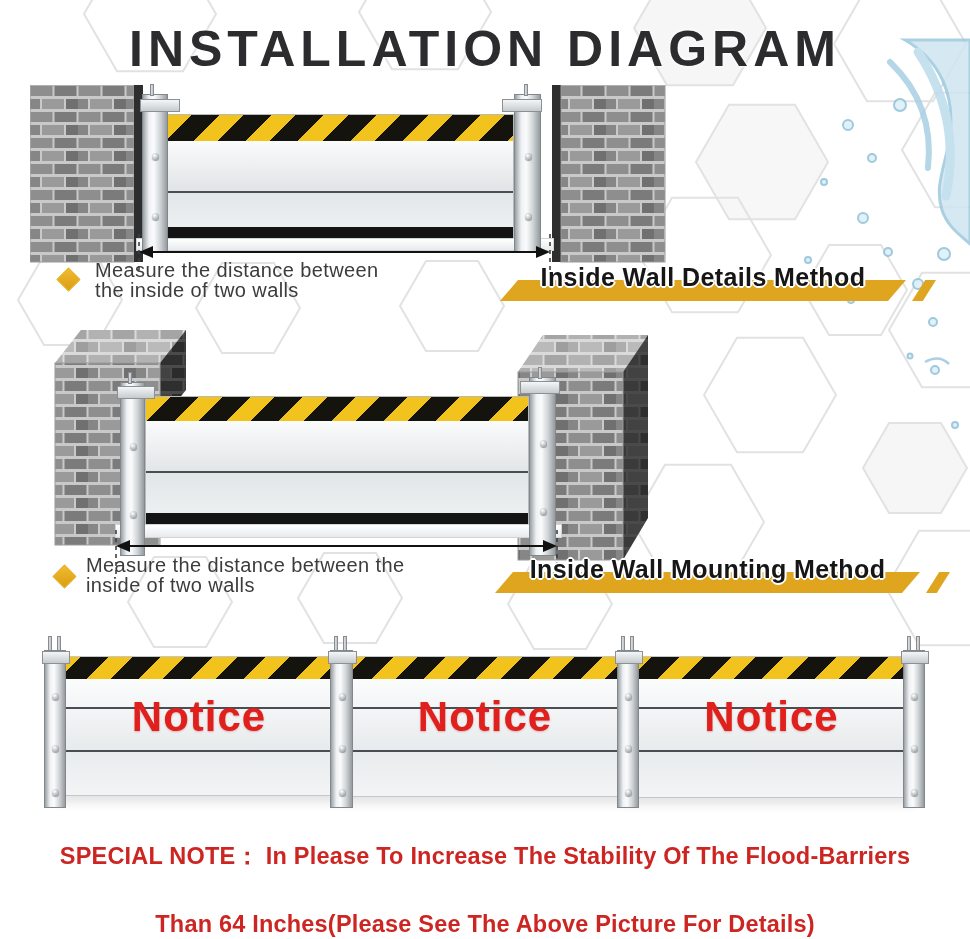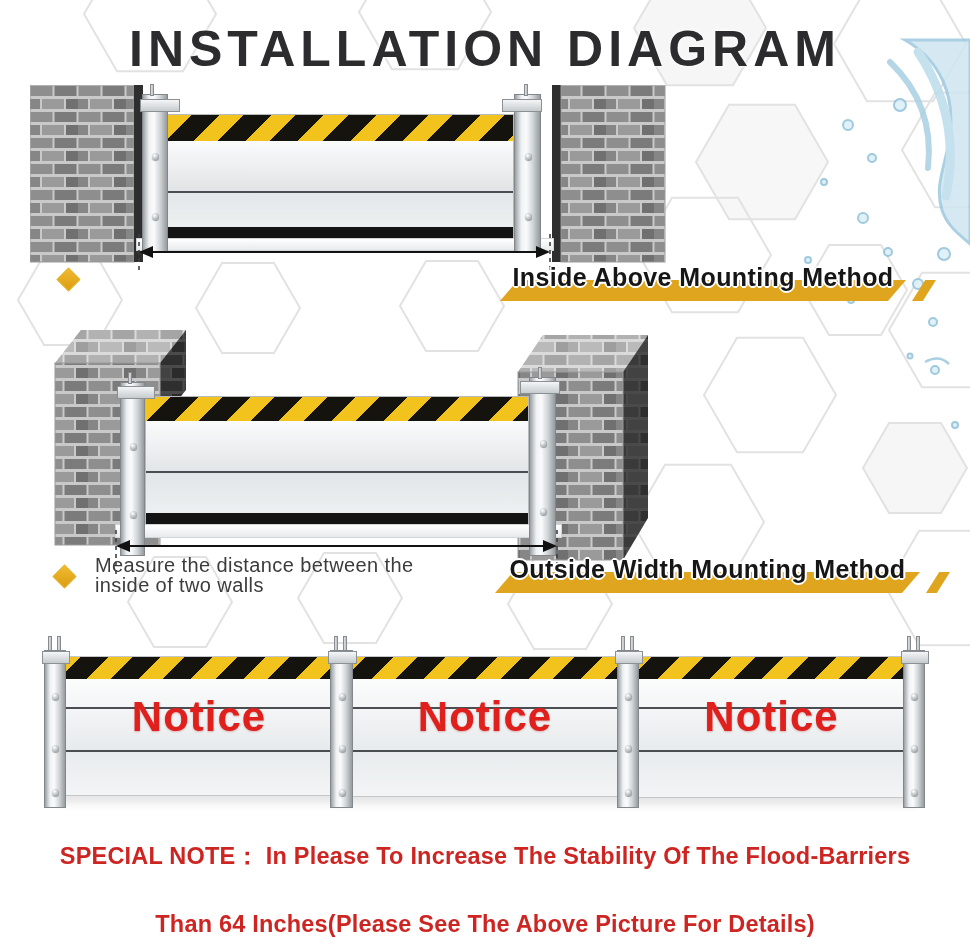--- a/index.html
+++ b/index.html
@@ -169,23 +169,27 @@
 
   <svg class="dim" style="left:130px;top:234px" width="450" height="42">
     <line class="ext" x1="9" y1="0" x2="9" y2="40"></line>
     <line class="ext" x1="420" y1="0" x2="420" y2="40"></line>
     <line x1="14" y1="18" x2="415" y2="18" stroke="#111" stroke-width="2"></line>
     <polygon points="9,18 23,12 23,24" fill="#111"></polygon>
     <polygon points="420,18 406,12 406,24" fill="#111"></polygon>
   </svg>
 
   <div class="diamond" style="left:60px;top:271px"></div>
+  <div class="caption" style="left:95px;top:262px">
+    <span>Measure the distance between</span>
+    <span>the inside of two walls</span>
+  </div>
   <div class="swoosh" style="left:500px;top:280px;width:406px"></div>
   <div class="swoosh-tip" style="left:912px;top:280px"></div>
-  <div class="method-label" style="left:500px;top:263px;width:406px">Inside Above Mounting Method</div>
+  <div class="method-label" style="left:500px;top:263px;width:406px">Inside Wall Details Method</div>
 
   <svg class="abs" style="left:40px;top:328px" width="620" height="235">
 
     <polygon points="15,35 120,35 146,2 41,2" fill="url(#brickPat)"></polygon>
     <polygon points="15,35 120,35 146,2 41,2" fill="#ffffff" opacity="0.32"></polygon>
     <polygon points="120,35 146,2 146,62 120,94" fill="url(#brickDark)"></polygon>
     <rect x="15" y="35" width="105" height="182" fill="url(#brickPat)" stroke="#9a9a9a"></rect>
 
     <polygon points="478,44 583,44 608,7 503,7" fill="url(#brickPat)"></polygon>
     <polygon points="478,44 583,44 608,7 503,7" fill="#ffffff" opacity="0.32"></polygon>
@@ -218,27 +222,27 @@
 
   <svg class="dim" style="left:110px;top:530px" width="460" height="46">
     <line class="ext" x1="6" y1="0" x2="6" y2="44"></line>
     <line class="ext" x1="447" y1="0" x2="447" y2="44"></line>
     <line x1="11" y1="16" x2="442" y2="16" stroke="#111" stroke-width="2"></line>
     <polygon points="6,16 20,10 20,22" fill="#111"></polygon>
     <polygon points="447,16 433,10 433,22" fill="#111"></polygon>
   </svg>
 
   <div class="diamond" style="left:56px;top:568px"></div>
-  <div class="caption" style="left:95px;top:557px">
+  <div class="caption" style="left:86px;top:557px">
     <span>Measure the distance between the</span>
     <span>inside of two walls</span>
   </div>
   <div class="swoosh" style="left:495px;top:572px;width:425px"></div>
   <div class="swoosh-tip" style="left:926px;top:572px"></div>
-  <div class="method-label" style="left:495px;top:555px;width:425px">Outside Width Mounting Method</div>
+  <div class="method-label" style="left:495px;top:555px;width:425px">Inside Wall Mounting Method</div>
 
   <div class="np-panel" style="left:55px;top:656px;width:288px;height:140px">
     <div class="np-hazard hazard"></div>
     <div class="np-body">
       <div class="slat-line" style="top:28px"></div>
       <div class="slat-line" style="top:71px"></div>
       <div class="notice-label">Notice</div>
     </div>
   </div>
   <div class="np-panel" style="left:340px;top:656px;width:290px;height:141px">

